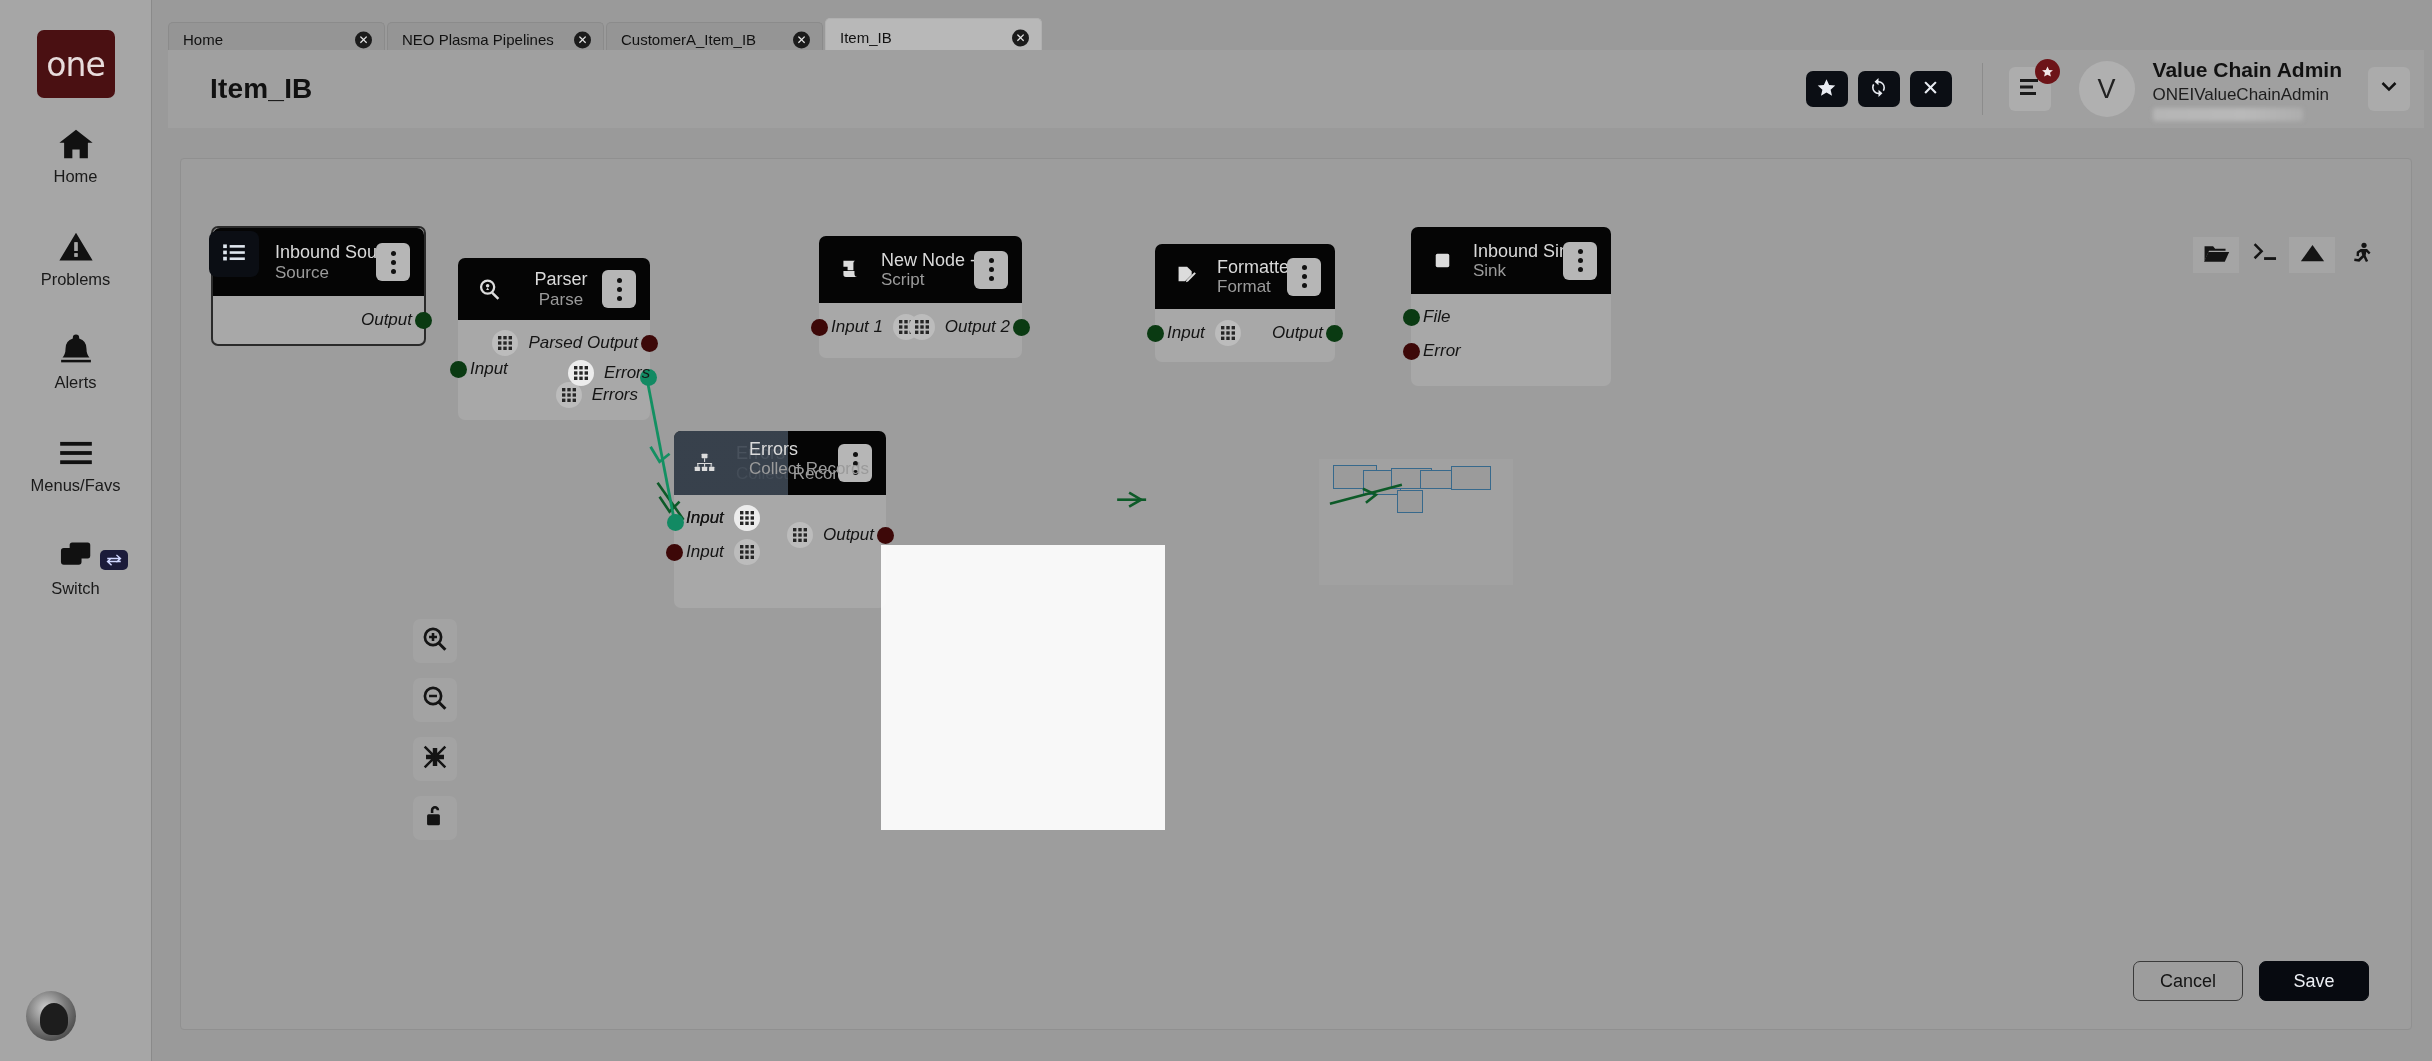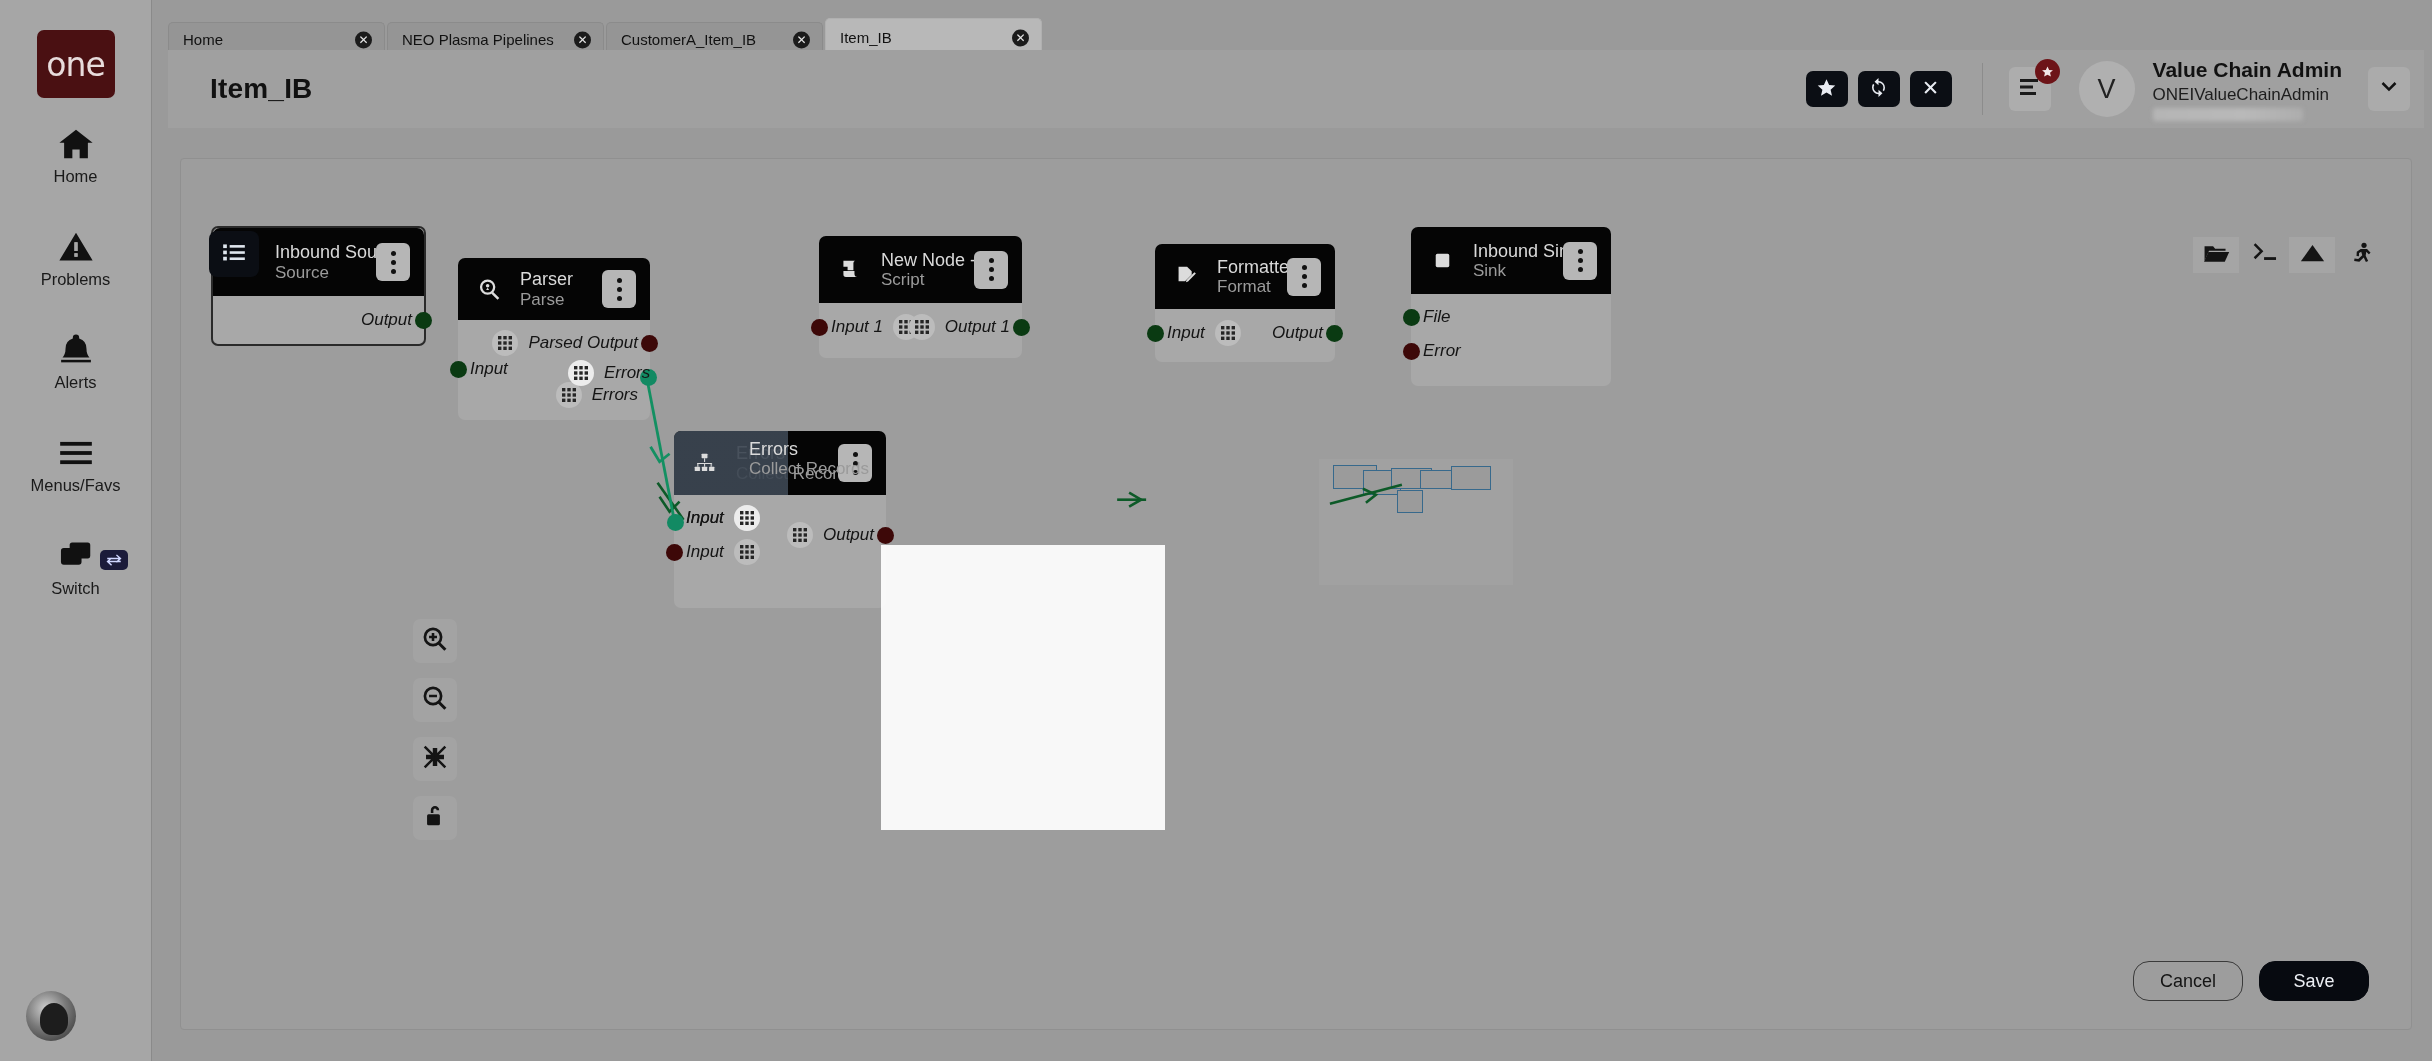--- a/index.html
+++ b/index.html
@@ -198,21 +198,21 @@
   }
 
   
   #edges { position:absolute; inset:0; z-index:22; pointer-events:none; }
 
   
   #footer-actions {
     position:absolute; right:42px; bottom:28px; display:flex; gap:16px; z-index:50;
   }
   .btn {
-    height:40px; min-width:110px; border-radius:16px; font-size:18px; cursor:pointer;
+    height:40px; min-width:110px; border-radius:7px; font-size:18px; cursor:pointer;
     display:flex; align-items:center; justify-content:center; padding:0 24px;
   }
   .btn-cancel { background:transparent; border:1px solid #3a3a3a; color:#141414; }
   .btn-save { background:#070a10; border:1px solid #070a10; color:#eceff4; }
 </style>
 </head>
 <body>
 
 <div id="left-rail">
   <div id="brand-logo">
@@ -486,21 +486,21 @@
     </div>
     <div class="node-body" style="height:48px;">
       <span class="port-row" style="right:12px; top:13px;">
         <span class="port-label">Output</span>
       </span>
       <span class="dot green" style="right:-8px; top:16px;"></span>
     </div>
   </div>
 
   <div class="node" id="node-parser" style="left:277px; top:99px; width:192px;">
-    <div class="node-head" style="height:62px;">
+    <div class="node-head" style="height:62px;text-align:center;">
       <span class="node-ico">
         <svg viewBox="0 0 24 24">
             <path d="M10.2 2.3a7.4 7.4 0 1 1 0 14.8 7.4 7.4 0 0 1 0-14.8zm0 2.2a5.2 5.2 0 1 0 0 10.4 5.2 5.2 0 0 0 0-10.4z"></path>
             <circle cx="10.2" cy="8.3" r="1.7"></circle>
             <path d="M10.2 10.3c.7 1 1.3 1.6 1.3 2.2h-2.6c0-.6.6-1.2 1.3-2.2z"></path>
             <path d="m15.3 14.1 6.1 6.1-1.7 1.7-6.1-6.1z"></path>
           </svg>
       </span>
       <span class="node-titles">
         <span class="node-name">Parser</span><br>
@@ -599,21 +599,21 @@
               <rect x="5.3" y="0" width="3.4" height="3.4"></rect>
               <rect x="10.6" y="0" width="3.4" height="3.4"></rect>
               <rect x="0" y="5.3" width="3.4" height="3.4"></rect>
               <rect x="5.3" y="5.3" width="3.4" height="3.4"></rect>
               <rect x="10.6" y="5.3" width="3.4" height="3.4"></rect>
               <rect x="0" y="10.6" width="3.4" height="3.4"></rect>
               <rect x="5.3" y="10.6" width="3.4" height="3.4"></rect>
               <rect x="10.6" y="10.6" width="3.4" height="3.4"></rect>
             </svg>
         </span>
-        <span class="port-label">Output 1</span>
+        <span class="port-label">Output 2</span>
       </span>
       <span class="dot green" style="right:-8px; top:16px;"></span>
     </div>
   </div>
 
   <div class="node" id="node-formatter" style="left:974px; top:85px; width:180px;">
     <div class="node-head" style="height:65px;">
       <span class="node-ico">
         <svg viewBox="0 0 24 24">
             <path d="M4.4 2.6h8.2l4.4 4.4v3.2l-6.4 6.4H4.4z"></path>

